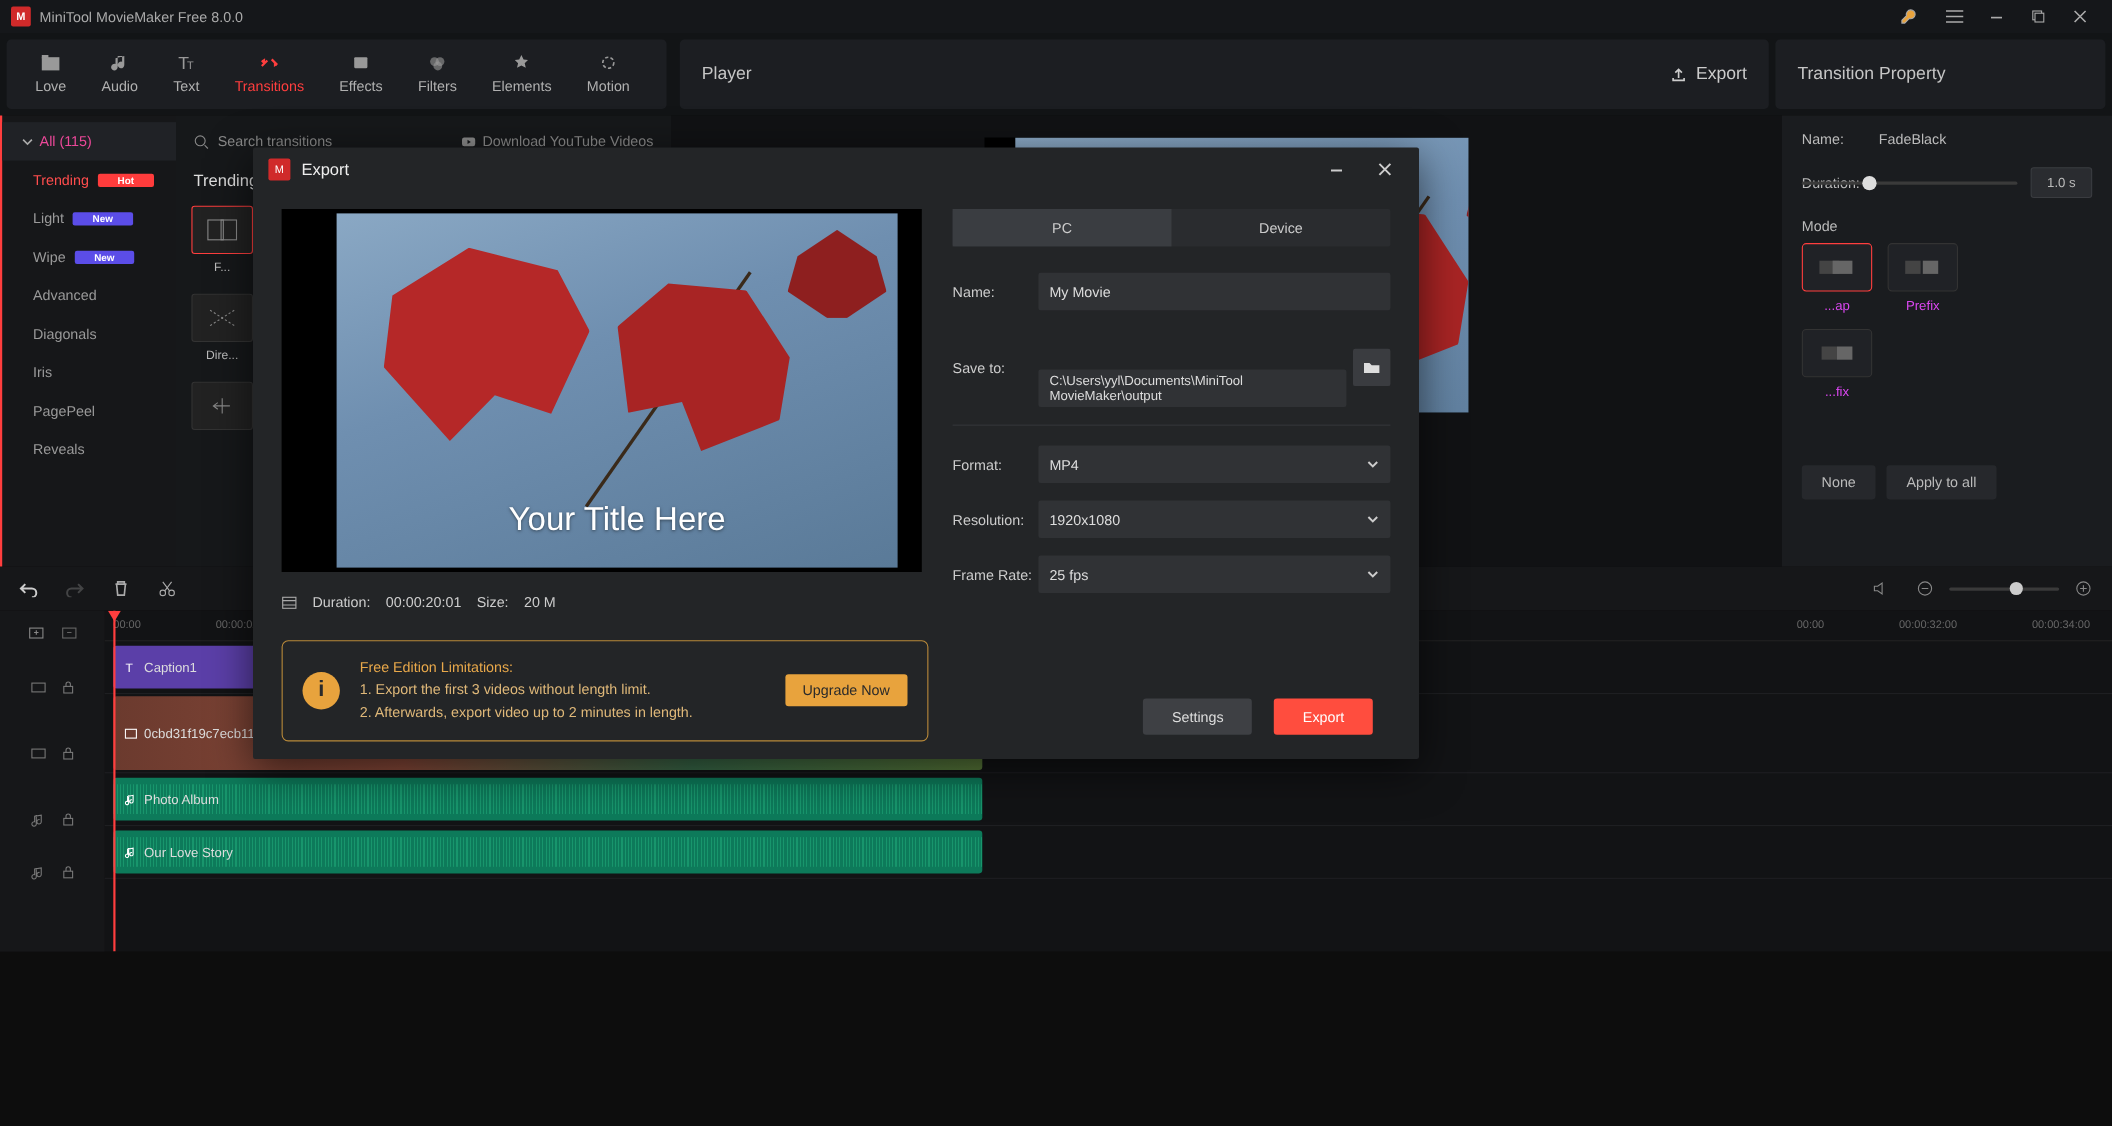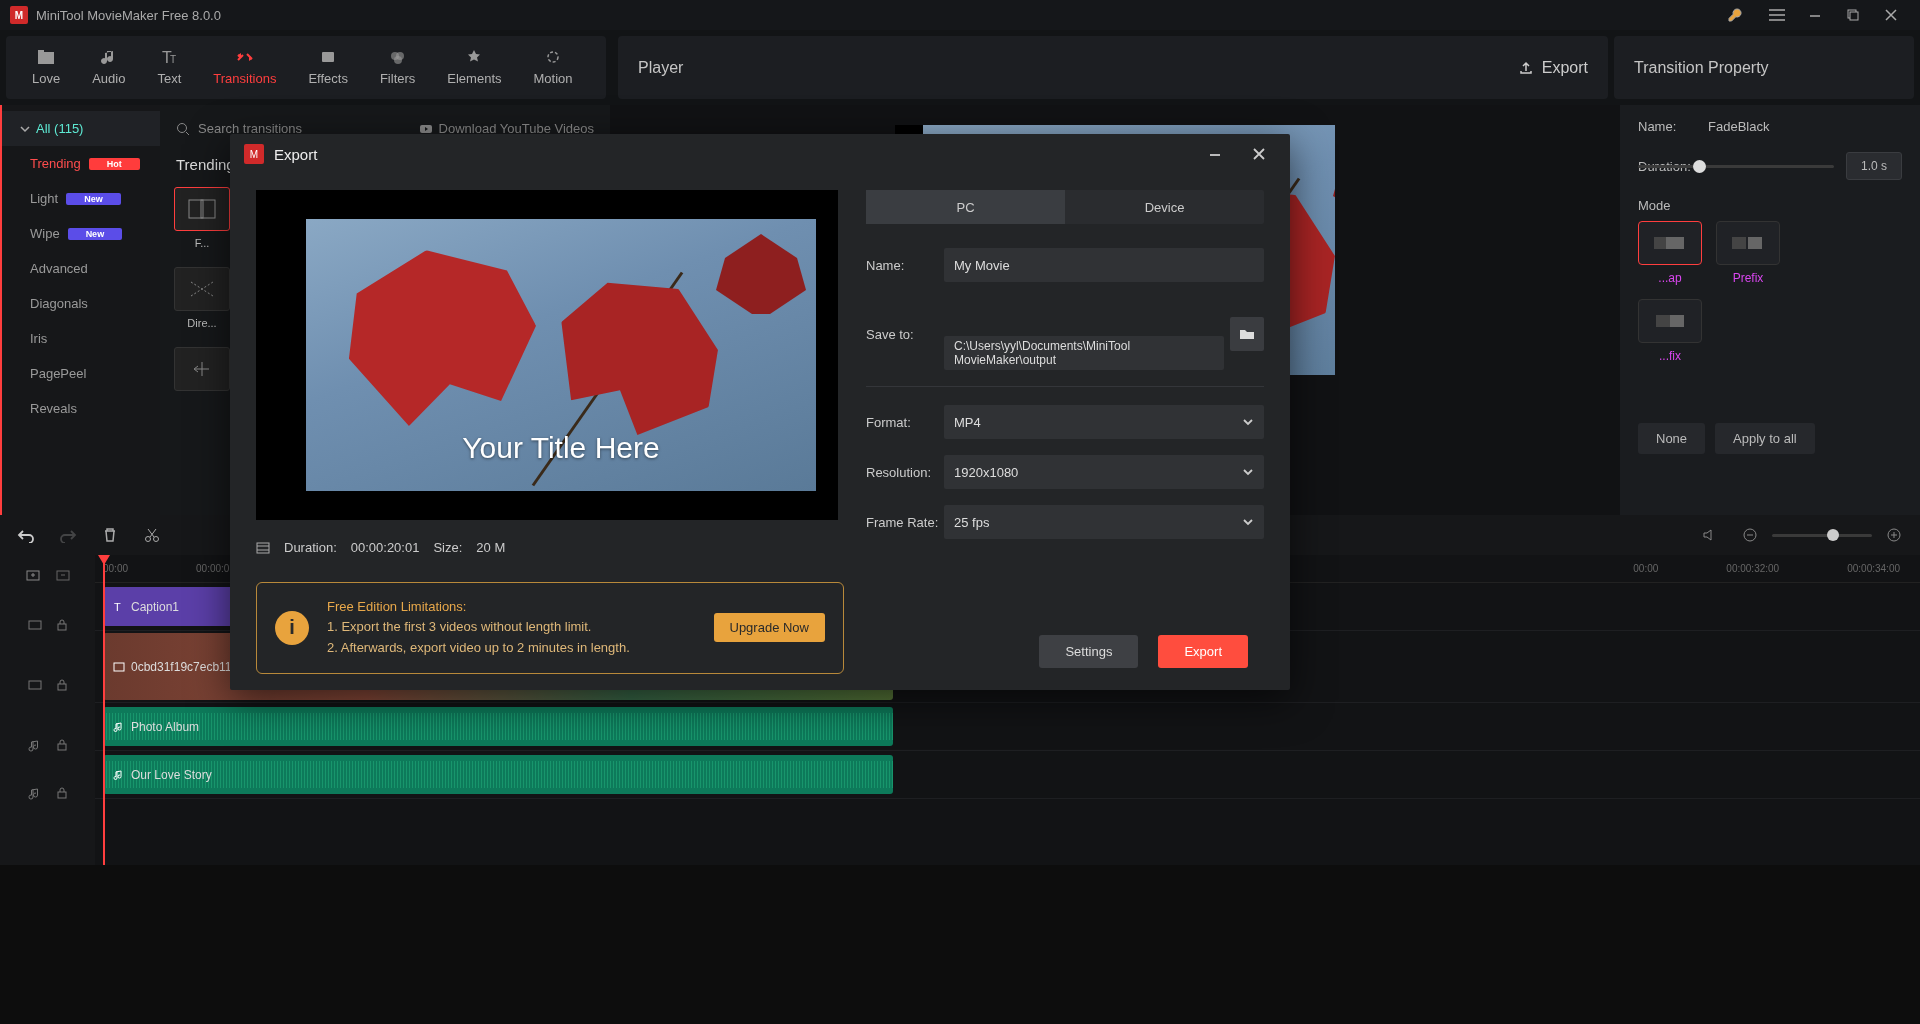--- a/index.html
+++ b/index.html
@@ -20,21 +20,21 @@
 .tab svg { margin-bottom: 5px; }
 .tab.active { color: #ff3e3e; }
 .panel-header { flex: 1; display: flex; align-items: center; padding: 0 20px; background: #1c1e22; margin:6px; border-radius:4px; height:63px; }
 .panel-header.player { }
 .export-link { margin-left: auto; display: flex; align-items: center; gap: 8px; color: #ccc; cursor: pointer; }
 .property-panel-head { width: 300px; background:#1c1e22; margin:6px 6px 6px 0; border-radius:4px; display:flex; align-items:center; padding:0 20px;}
 
 
 .main-row { display: flex; height: 410px; }
 .sidebar { width: 160px; background: #161719; padding: 6px 0; border-left:2px solid #ff3e3e;}
-.sidebar .all-item { padding: 10px 18px; font-size: 13px; color:#5eead4; background:#202226; display:flex; align-items:center; gap:6px;}
+.sidebar .all-item { padding: 10px 18px; font-size: 13px; color:#ec4899; background:#202226; display:flex; align-items:center; gap:6px;}
 .sidebar .item { padding: 10px 28px; font-size: 13px; color: #9a9a9a; cursor: pointer; display:flex; align-items:center; gap:8px;}
 .sidebar .item.active { color: #ff4d4d; }
 .badge { font-size: 9px; padding: 1px 18px; border-radius: 2px; font-weight:bold;}
 .badge.hot { background: #ff3c3c; color: #fff; }
 .badge.new { background: #5b4de8; color: #fff; }
 
 .browser { flex: 0 0 450px; background: #16181a; padding: 10px 14px; position:relative;}
 .browser-top { display: flex; align-items: center; gap: 8px; color: #888; font-size: 13px; padding:6px 2px 14px;}
 .browser-top .dl-link { margin-left: auto; display:flex; align-items:center; gap:6px;}
 .browser h3 { font-size: 15px; font-weight: 500; color: #ddd; margin: 6px 2px 14px; }
@@ -87,21 +87,21 @@
 
 .modal { position: absolute; left: 230px; top: 134px; width: 1060px; height: 556px; background: #232527; border-radius: 2px; box-shadow: 0 10px 40px rgba(0,0,0,.6); z-index: 100; display:flex; flex-direction:column;}
 .modal-title { height: 40px; display: flex; align-items: center; padding: 0 14px; gap: 10px; }
 .modal-title .mlogo { width:20px; height:20px; background:#d02a2a; border-radius:2px; display:flex; align-items:center; justify-content:center; font-size:10px; color:#fff;}
 .modal-title .t { font-size: 15px; font-weight: 500; color: #eee; }
 .modal-title .sp { flex:1; }
 .modal-title .wbtn { width:34px; height:34px; display:flex; align-items:center; justify-content:center; cursor:pointer;}
 .modal-body { flex:1; display:flex; padding: 16px 26px 10px; gap: 28px;}
 .preview-col { width: 582px; }
 .preview-box { width: 582px; height: 330px; background: #000; position:relative; overflow:hidden; display:flex; align-items:center; justify-content:center;}
-.leaf-img { width:510px; height:272px; background:linear-gradient(160deg,#8aa8c4 0%,#6f8fb0 40%,#5a7a98 100%); position:relative;margin-left:28px;}
+.leaf-img { width:510px; height:322px; background:linear-gradient(160deg,#8aa8c4 0%,#6f8fb0 40%,#5a7a98 100%); position:relative;margin-left:28px;}
 .leaf { position:absolute; background:#b52828; }
 .leaf.l1 { width:190px; height:170px; left:40px; top:30px; clip-path:polygon(50% 0,90% 20%,100% 55%,75% 95%,50% 80%,25% 100%,0 55%,10% 18%); transform:rotate(-10deg);}
 .leaf.l2 { width:170px; height:150px; left:250px; top:60px; clip-path:polygon(50% 0,88% 22%,100% 58%,72% 98%,50% 78%,28% 100%,0 58%,12% 20%); background:#a82424; transform:rotate(30deg);}
 .leaf.l3 { width:90px; height:80px; left:410px; top:15px; clip-path:polygon(50% 0,90% 30%,100% 70%,60% 100%,40% 100%,0 70%,10% 30%); background:#8e1f1f;}
 .branch { position:absolute; width:3px; height:260px; background:#3a2a1a; left:300px; top:30px; transform:rotate(35deg);}
 .title-overlay { position:absolute; bottom:26px; left:0; right:0; text-align:center; font-size:30px; font-weight:500; color:#fff; text-shadow:0 1px 3px rgba(0,0,0,.5);}
 .meta-row { display:flex; align-items:center; gap:14px; font-size:13px; color:#ccc; margin-top:20px;}
 .meta-row .ic { color:#aaa; }
 
 .form-col { flex:1; }

